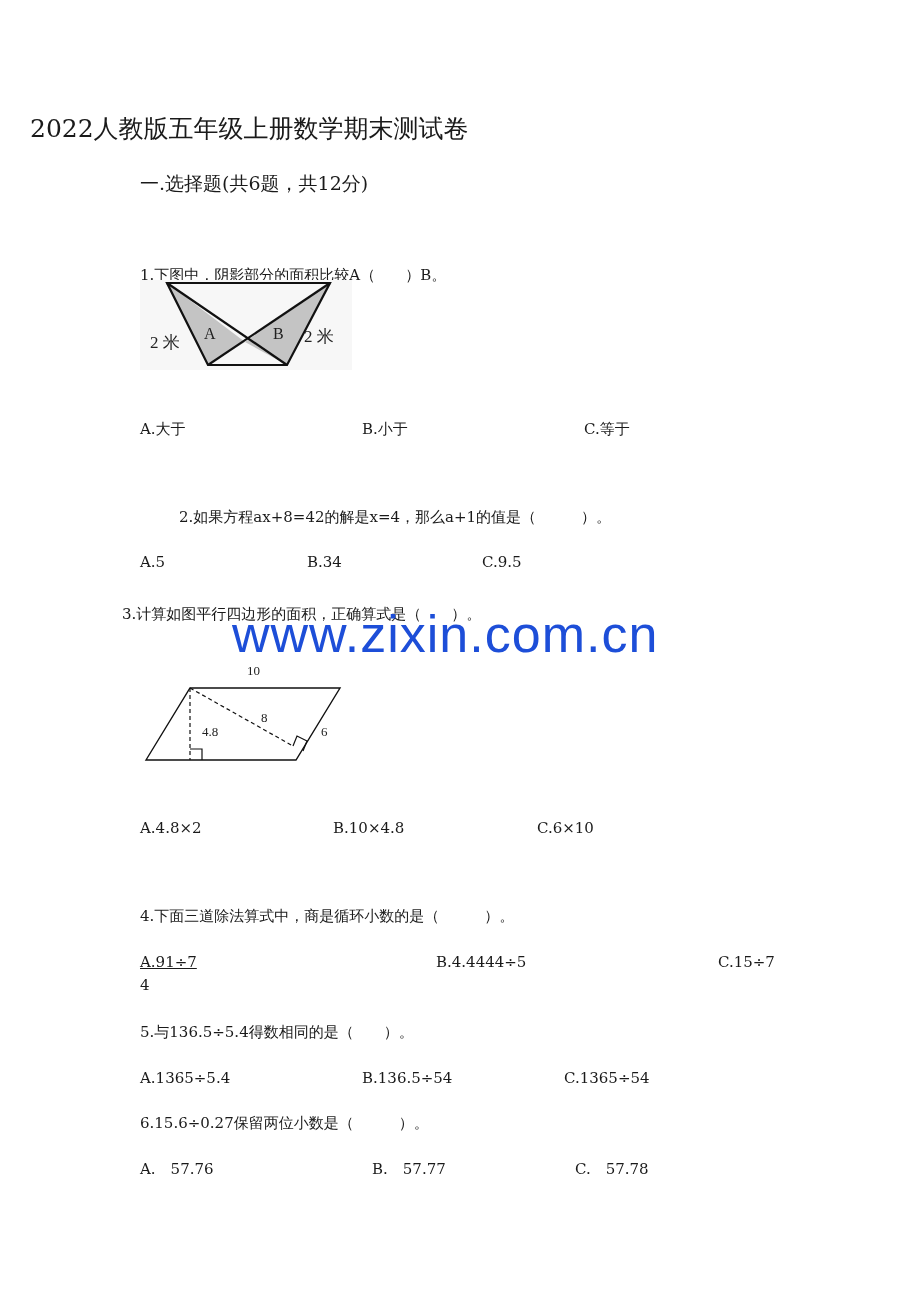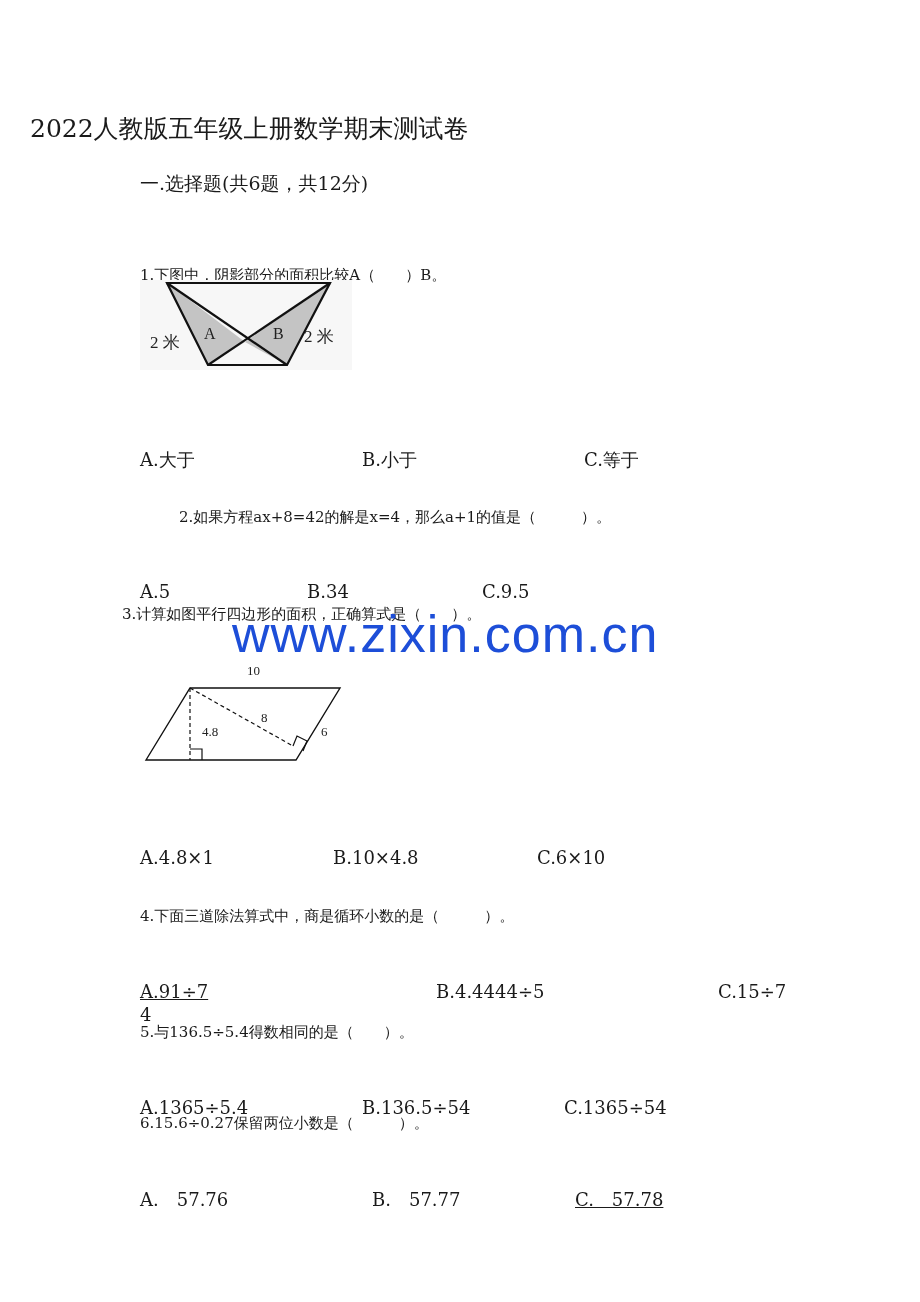--- a/index.html
+++ b/index.html
@@ -2,21 +2,21 @@
 <html><head>
 <meta charset="utf-8">
 <style>
   html, body { margin: 0; padding: 0; background: #ffffff; }
   body { width: 920px; height: 1302px; position: relative; overflow: hidden;
          font-family: "DejaVu Serif", "Liberation Serif", serif; color: #1a1a1a; }
   .abs { position: absolute; white-space: nowrap; }
   .title { left: 0; width: 729px; top: 112px; text-align: left; font-size: 25px; letter-spacing: 0px; margin-left: 30px; }
   .section { left: 140px; top: 171px; font-size: 19px; }
   .q { font-size: 15px; }
-  .opt { font-size: 18px; margin-top: 28px; }
+  .opt { font-size: 15px; }
   .watermark { left: 232px; top: 604px; font-family: Liberation Sans, sans-serif;
                font-size: 52px; color: #1d4ed8; letter-spacing: 1px; }
   svg text { font-family: "Liberation Serif", "DejaVu Serif", serif; }
 </style>
 </head>
 <body>
 
 <div>
 
   <div class="abs title">2022人教版五年级上册数学期末测试卷</div>
@@ -53,33 +53,33 @@
     <polygon points="11,105 55,33 205,33 161,105" fill="none" stroke="#111" stroke-width="1.4"></polygon>
     <line x1="55" y1="33" x2="55" y2="105" stroke="#111" stroke-width="1.2" stroke-dasharray="4,3"></line>
     <line x1="55" y1="33" x2="158" y2="91" stroke="#111" stroke-width="1.2" stroke-dasharray="4,3"></line>
     <polyline points="55,94 67,94 67,105" fill="none" stroke="#111" stroke-width="1.2"></polyline>
     <polyline points="158,91 162,81 172,86 168,96" fill="none" stroke="#111" stroke-width="1.2"></polyline>
     <text x="112" y="20" font-size="13" fill="#222">10</text>
     <text x="67" y="81" font-size="13" fill="#222">4.8</text>
     <text x="126" y="67" font-size="13" fill="#222">8</text>
     <text x="186" y="81" font-size="13" fill="#222">6</text>
   </svg>
-  <div class="abs opt" style="left:140px; top:819px;">A.4.8×1</div>
+  <div class="abs opt" style="left:140px; top:819px;">A.4.8×2</div>
   <div class="abs opt" style="left:333px; top:819px;">B.10×4.8</div>
   <div class="abs opt" style="left:537px; top:819px;">C.6×10</div>
 
   <div class="abs q" style="left:140px; top:907px;">4.下面三道除法算式中，商是循环小数的是（　　　）。</div>
   <div class="abs opt" style="left:140px; top:953px;text-decoration:underline;">A.91÷7</div>
   <div class="abs opt" style="left:436px; top:953px;">B.4.4444÷5</div>
   <div class="abs opt" style="left:718px; top:953px;">C.15÷7</div>
   <div class="abs opt" style="left:140px; top:976px;">4</div>
 
   <div class="abs q" style="left:140px; top:1023px;">5.与136.5÷5.4得数相同的是（　　）。</div>
   <div class="abs opt" style="left:140px; top:1069px;text-align:center;">A.1365÷5.4</div>
   <div class="abs opt" style="left:362px; top:1069px;">B.136.5÷54</div>
   <div class="abs opt" style="left:564px; top:1069px;">C.1365÷54</div>
 
   <div class="abs q" style="left:140px; top:1114px;">6.15.6÷0.27保留两位小数是（　　　）。</div>
   <div class="abs opt" style="left:140px; top:1160px;">A.　57.76</div>
   <div class="abs opt" style="left:372px; top:1160px;">B.　57.77</div>
-  <div class="abs opt" style="left:575px; top:1160px;text-decoration:underline;">C.　57.78</div>
+  <div class="abs opt" style="left:575px; top:1160px;">C.　57.78</div>
 
 </div>
 
 </body></html>

